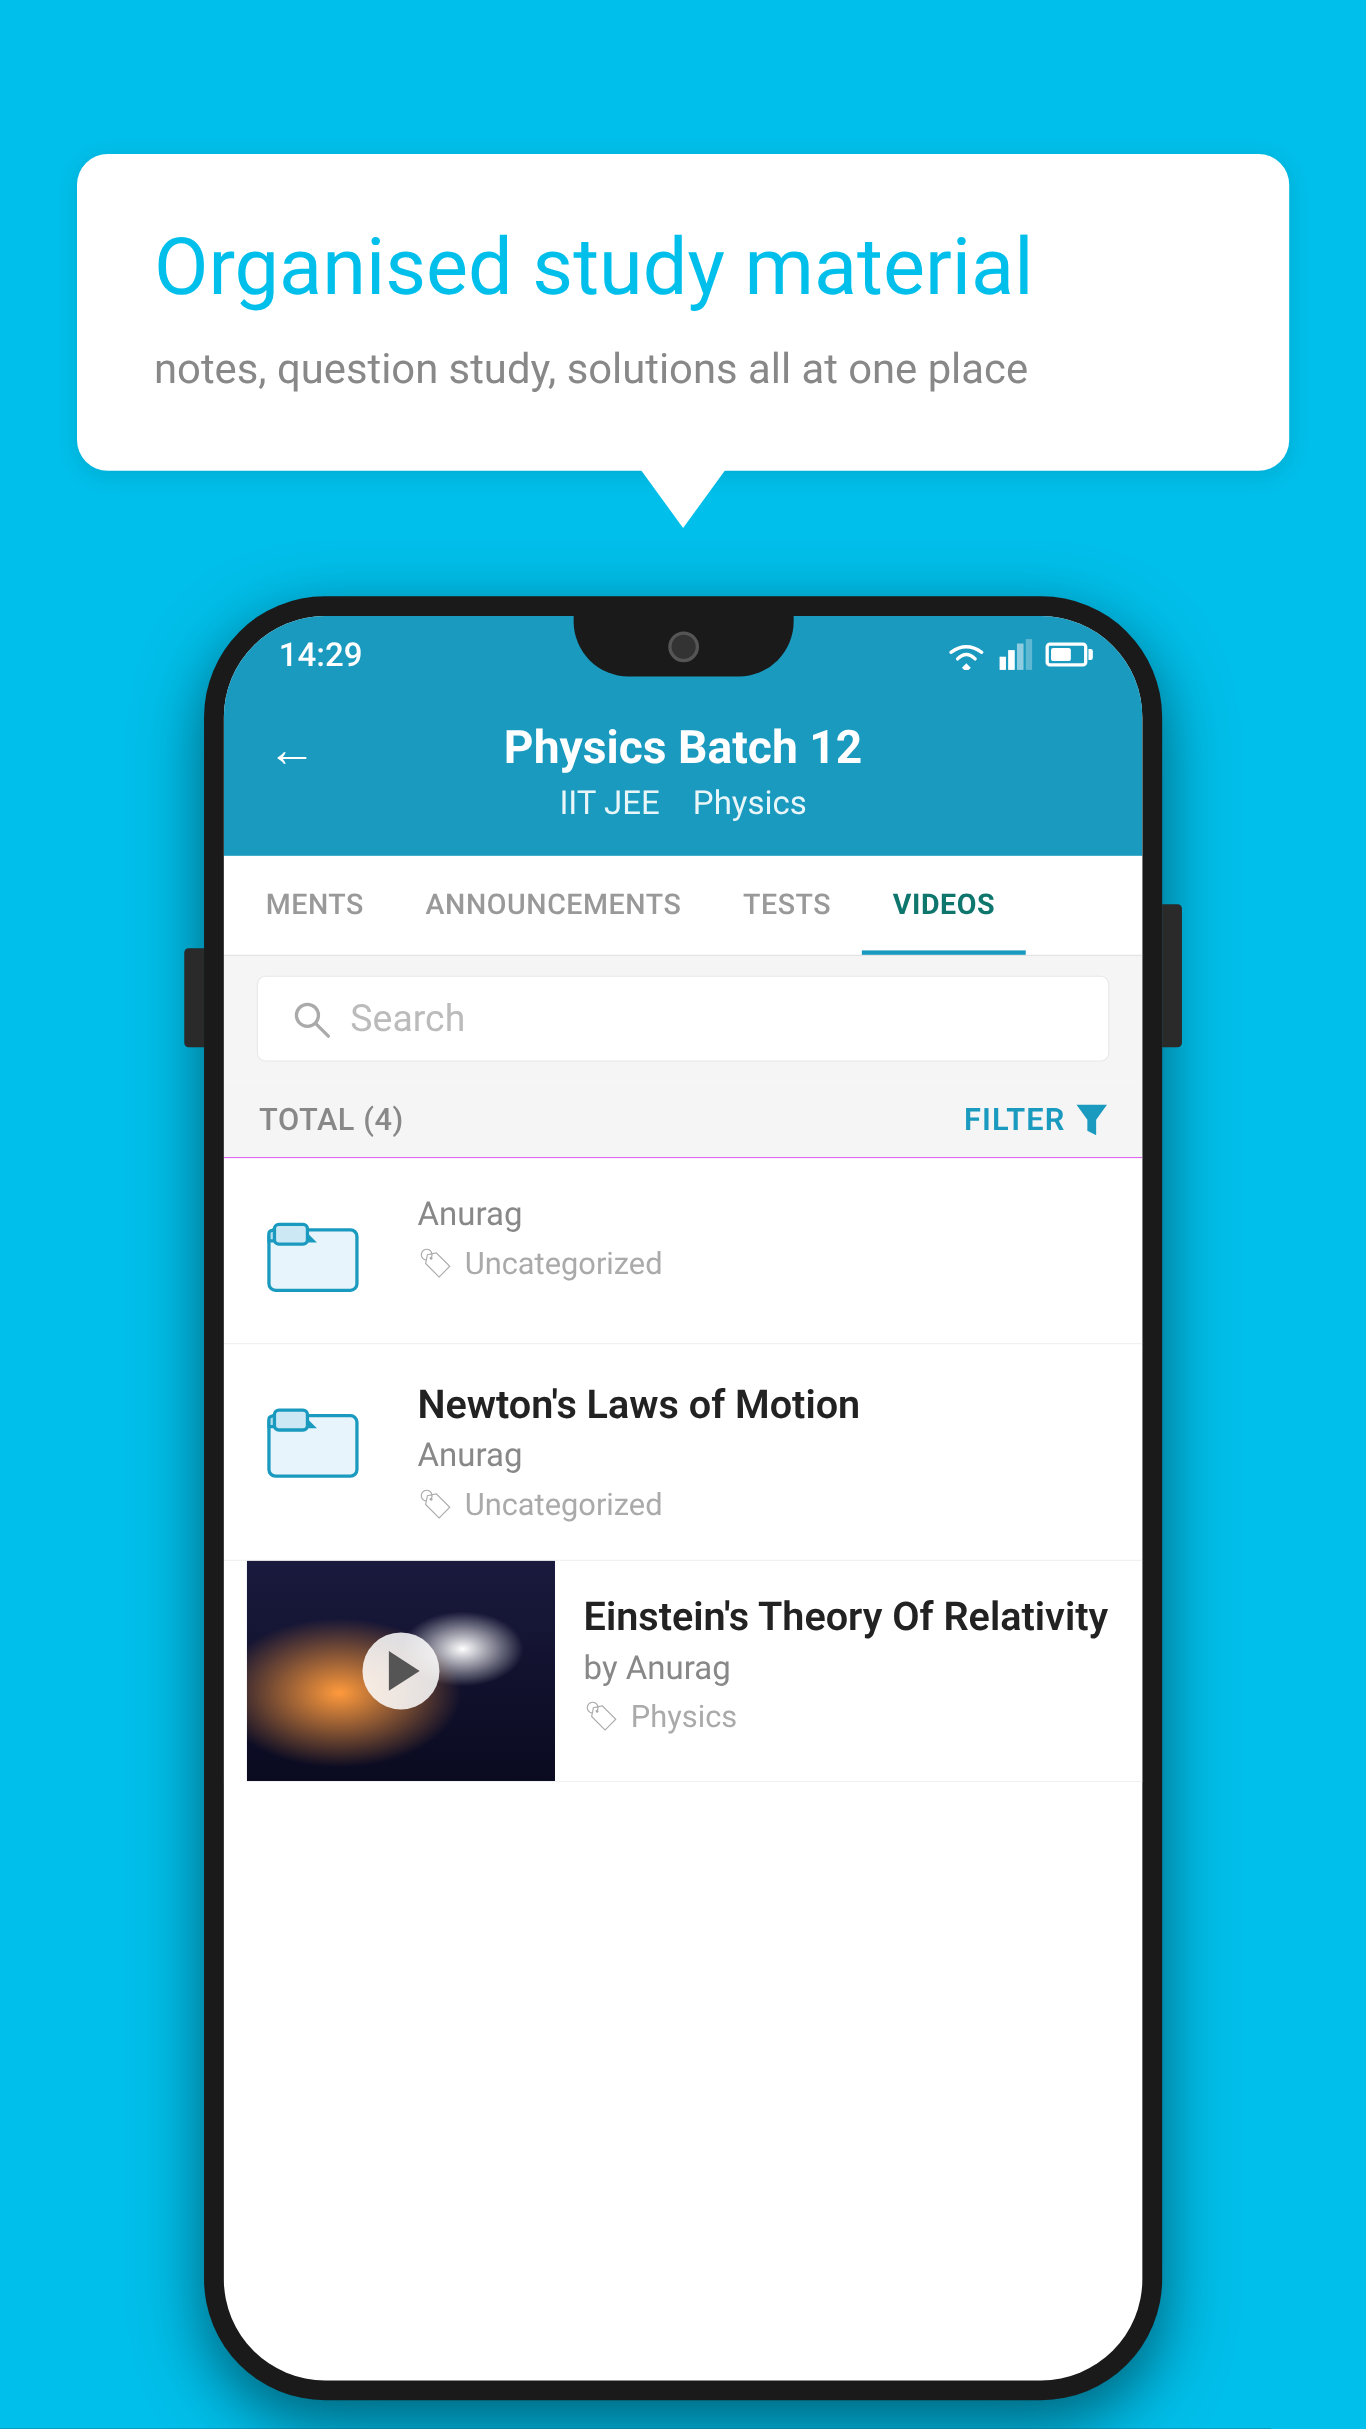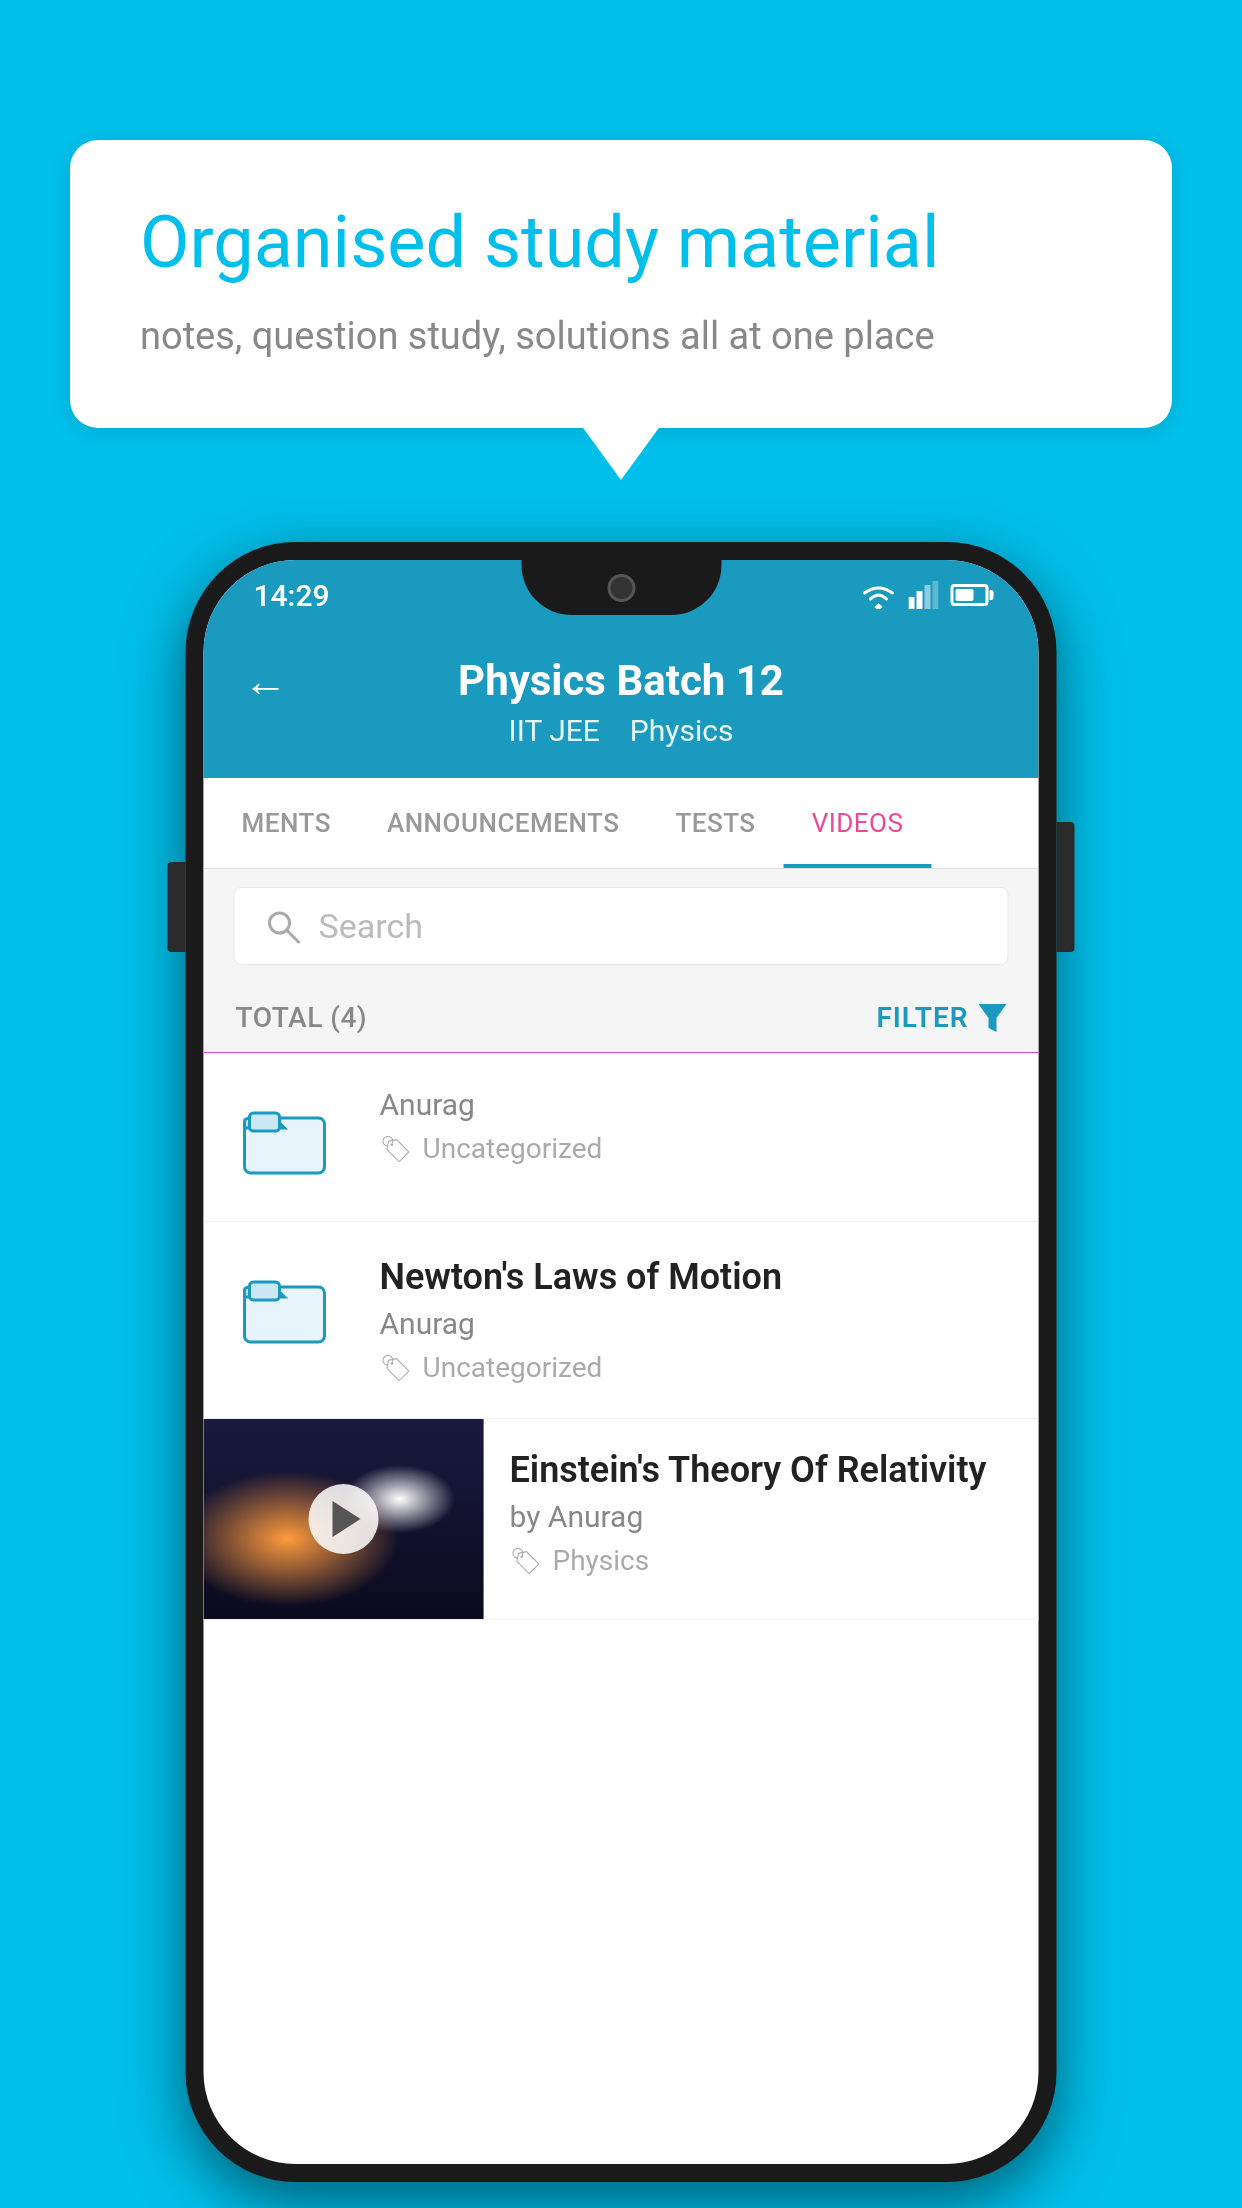--- a/index.html
+++ b/index.html
@@ -246,22 +246,22 @@
       font-size: 26px;
       color: #999;
       font-weight: 500;
       letter-spacing: 0.5px;
       cursor: pointer;
       position: relative;
       white-space: nowrap;
     }
 
     .tab.active {
-      color: #ec4899;
-      font-weight: 400;
+      color: #0f766e;
+      font-weight: 700;
     }
 
     .tab.active::after {
       content: '';
       position: absolute;
       bottom: 0;
       left: 0;
       right: 0;
       height: 4px;
       background: #1a9abf;
@@ -364,20 +364,21 @@
       font-size: 28px;
       color: #aaa;
     }
 
     
     .video-item-thumb {
       display: flex;
       align-items: flex-start;
       border-bottom: 1px solid #f0f0f0;
       cursor: pointer;
+      margin-left: 21px;
     }
 
     .video-thumbnail {
       width: 280px;
       height: 200px;
       flex-shrink: 0;
       background: linear-gradient(135deg, #1a1a2e 0%, #16213e 50%, #0f3460 100%);
       position: relative;
       overflow: hidden;
       display: flex;

